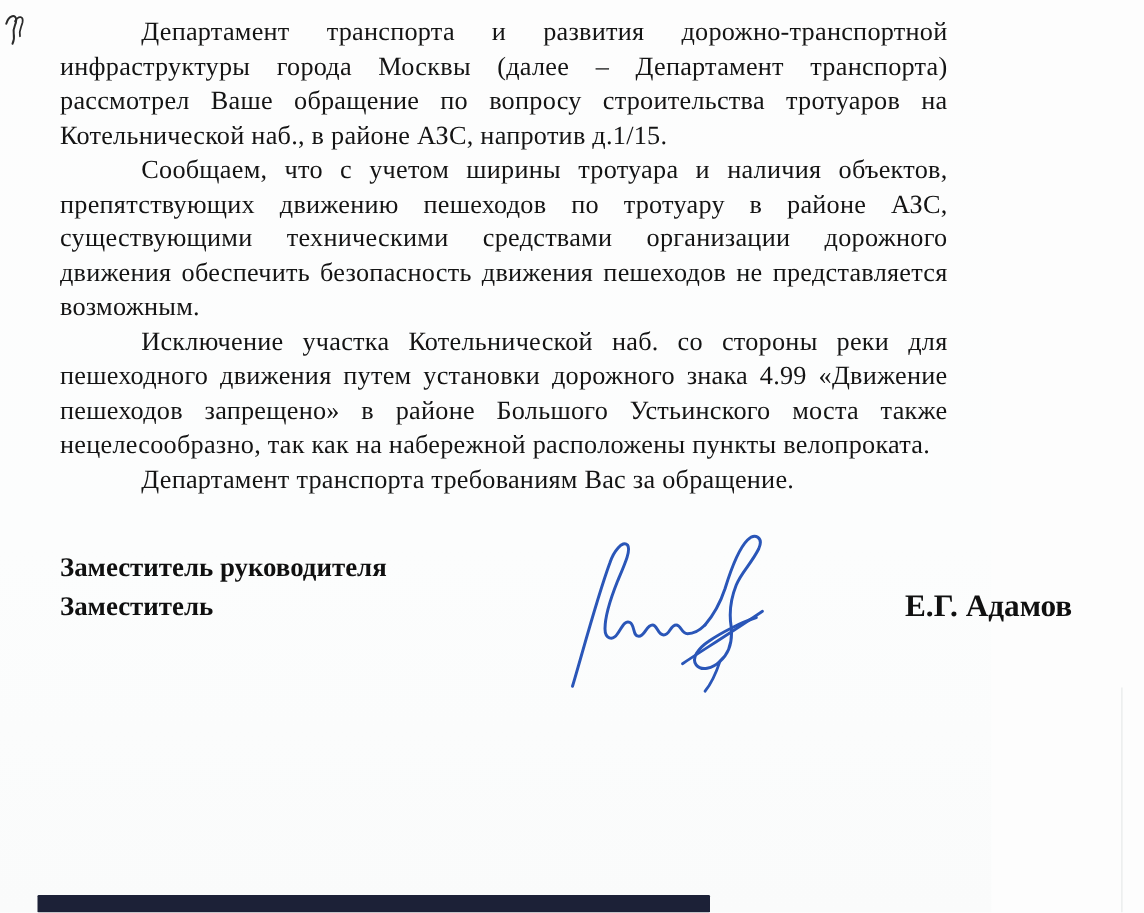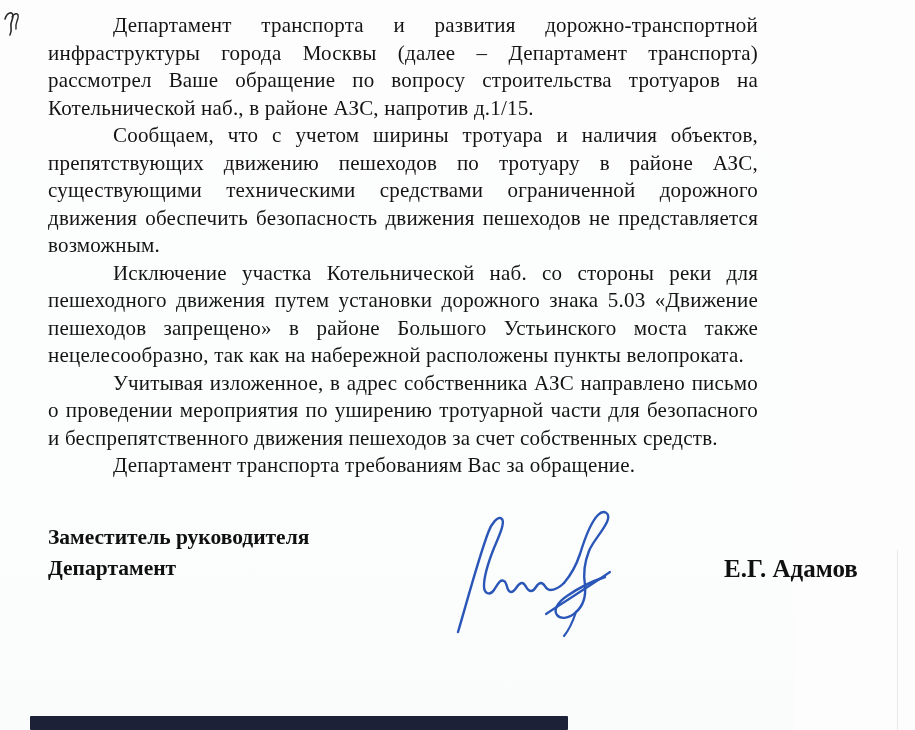--- a/index.html
+++ b/index.html
@@ -78,29 +78,28 @@
 
 <div class="page">
 
   <svg class="pen-mark" width="22" height="30" viewBox="0 0 22 30">
     <path d="M 3,12 C 5,5 11,4 11,9 C 11,13 8,15 9,20 C 9.5,23 9,26 8,28" fill="none" stroke="#2b2b2b" stroke-width="1.6" stroke-linecap="round"></path>
     <path d="M 10,10 C 13,5 17,6 16,11 C 15,15 13,17 14,22" fill="none" stroke="#2b2b2b" stroke-width="1.4" stroke-linecap="round"></path>
   </svg>
 
   <div class="content">
     <p class="para">Департамент транспорта и развития дорожно-транспортной инфраструктуры города Москвы (далее – Департамент транспорта) рассмотрел Ваше обращение по вопросу строительства тротуаров на Котельнической наб., в районе АЗС, напротив д.1/15.</p>
-    <p class="para">Сообщаем, что с учетом ширины тротуара и наличия объектов, препятствующих движению пешеходов по тротуару в районе АЗС, существующими техническими средствами ограниченной дорожного движения обеспечить безопасность движения пешеходов не представляется возможным.</p>
-    <p class="para">Исключение участка Котельнической наб. со стороны реки для пешеходного движения путем установки дорожного знака 5.03 «Движение пешеходов запрещено» в районе Большого Устьинского моста также нецелесообразно, так как на набережной расположены пункты велопроката.</p>
-    <p class="para">Учитывая изложенное, в адрес собственника АЗС направлено письмо о проведении мероприятия по уширению тротуарной части для безопасного и беспрепятственного движения пешеходов за счет собственных средств.</p>
+    <p class="para">Сообщаем, что с учетом ширины тротуара и наличия объектов, препятствующих движению пешеходов по тротуару в районе АЗС, существующими техническими средствами организации дорожного движения обеспечить безопасность движения пешеходов не представляется возможным.</p>
+    <p class="para">Исключение участка Котельнической наб. со стороны реки для пешеходного движения путем установки дорожного знака 4.99 «Движение пешеходов запрещено» в районе Большого Устьинского моста также нецелесообразно, так как на набережной расположены пункты велопроката.</p>
     <p class="para">Департамент транспорта требованиям Вас за обращение.</p>
 
     <div class="sig-row">
       <div class="sig-title">
         <div>Заместитель руководителя</div>
-        <div>Департамент</div>
+        <div>Заместитель</div>
       </div>
 
       <svg class="signature-svg" width="215" height="138" viewBox="0 0 215 138">
         <g fill="none" stroke="#2a56b8" stroke-linecap="round" stroke-linejoin="round">
           <path stroke-width="2.4" d="M 15,126 C 22,103 34,57 45,27 C 48,18 55,9 59,13 C 62,17 57,28 51,42
                    C 45,57 41,70 41,80 C 41,88 47,90 51,84 C 55,78 57,73 61,75
                    C 65,77 63,86 68,86 C 73,86 74,77 79,77 C 83,77 83,85 88,85
                    C 93,85 93,77 98,77 C 102,77 102,84 107,84 C 113,84 117,81 121,77"></path>
           <path stroke-width="2.4" d="M 121,77 C 127,70 133,60 137,48 C 141,35 147,17 155,9
                    C 161,3 168,7 164,16 C 158,28 150,35 146,45 C 142,55 140,67 142,79

